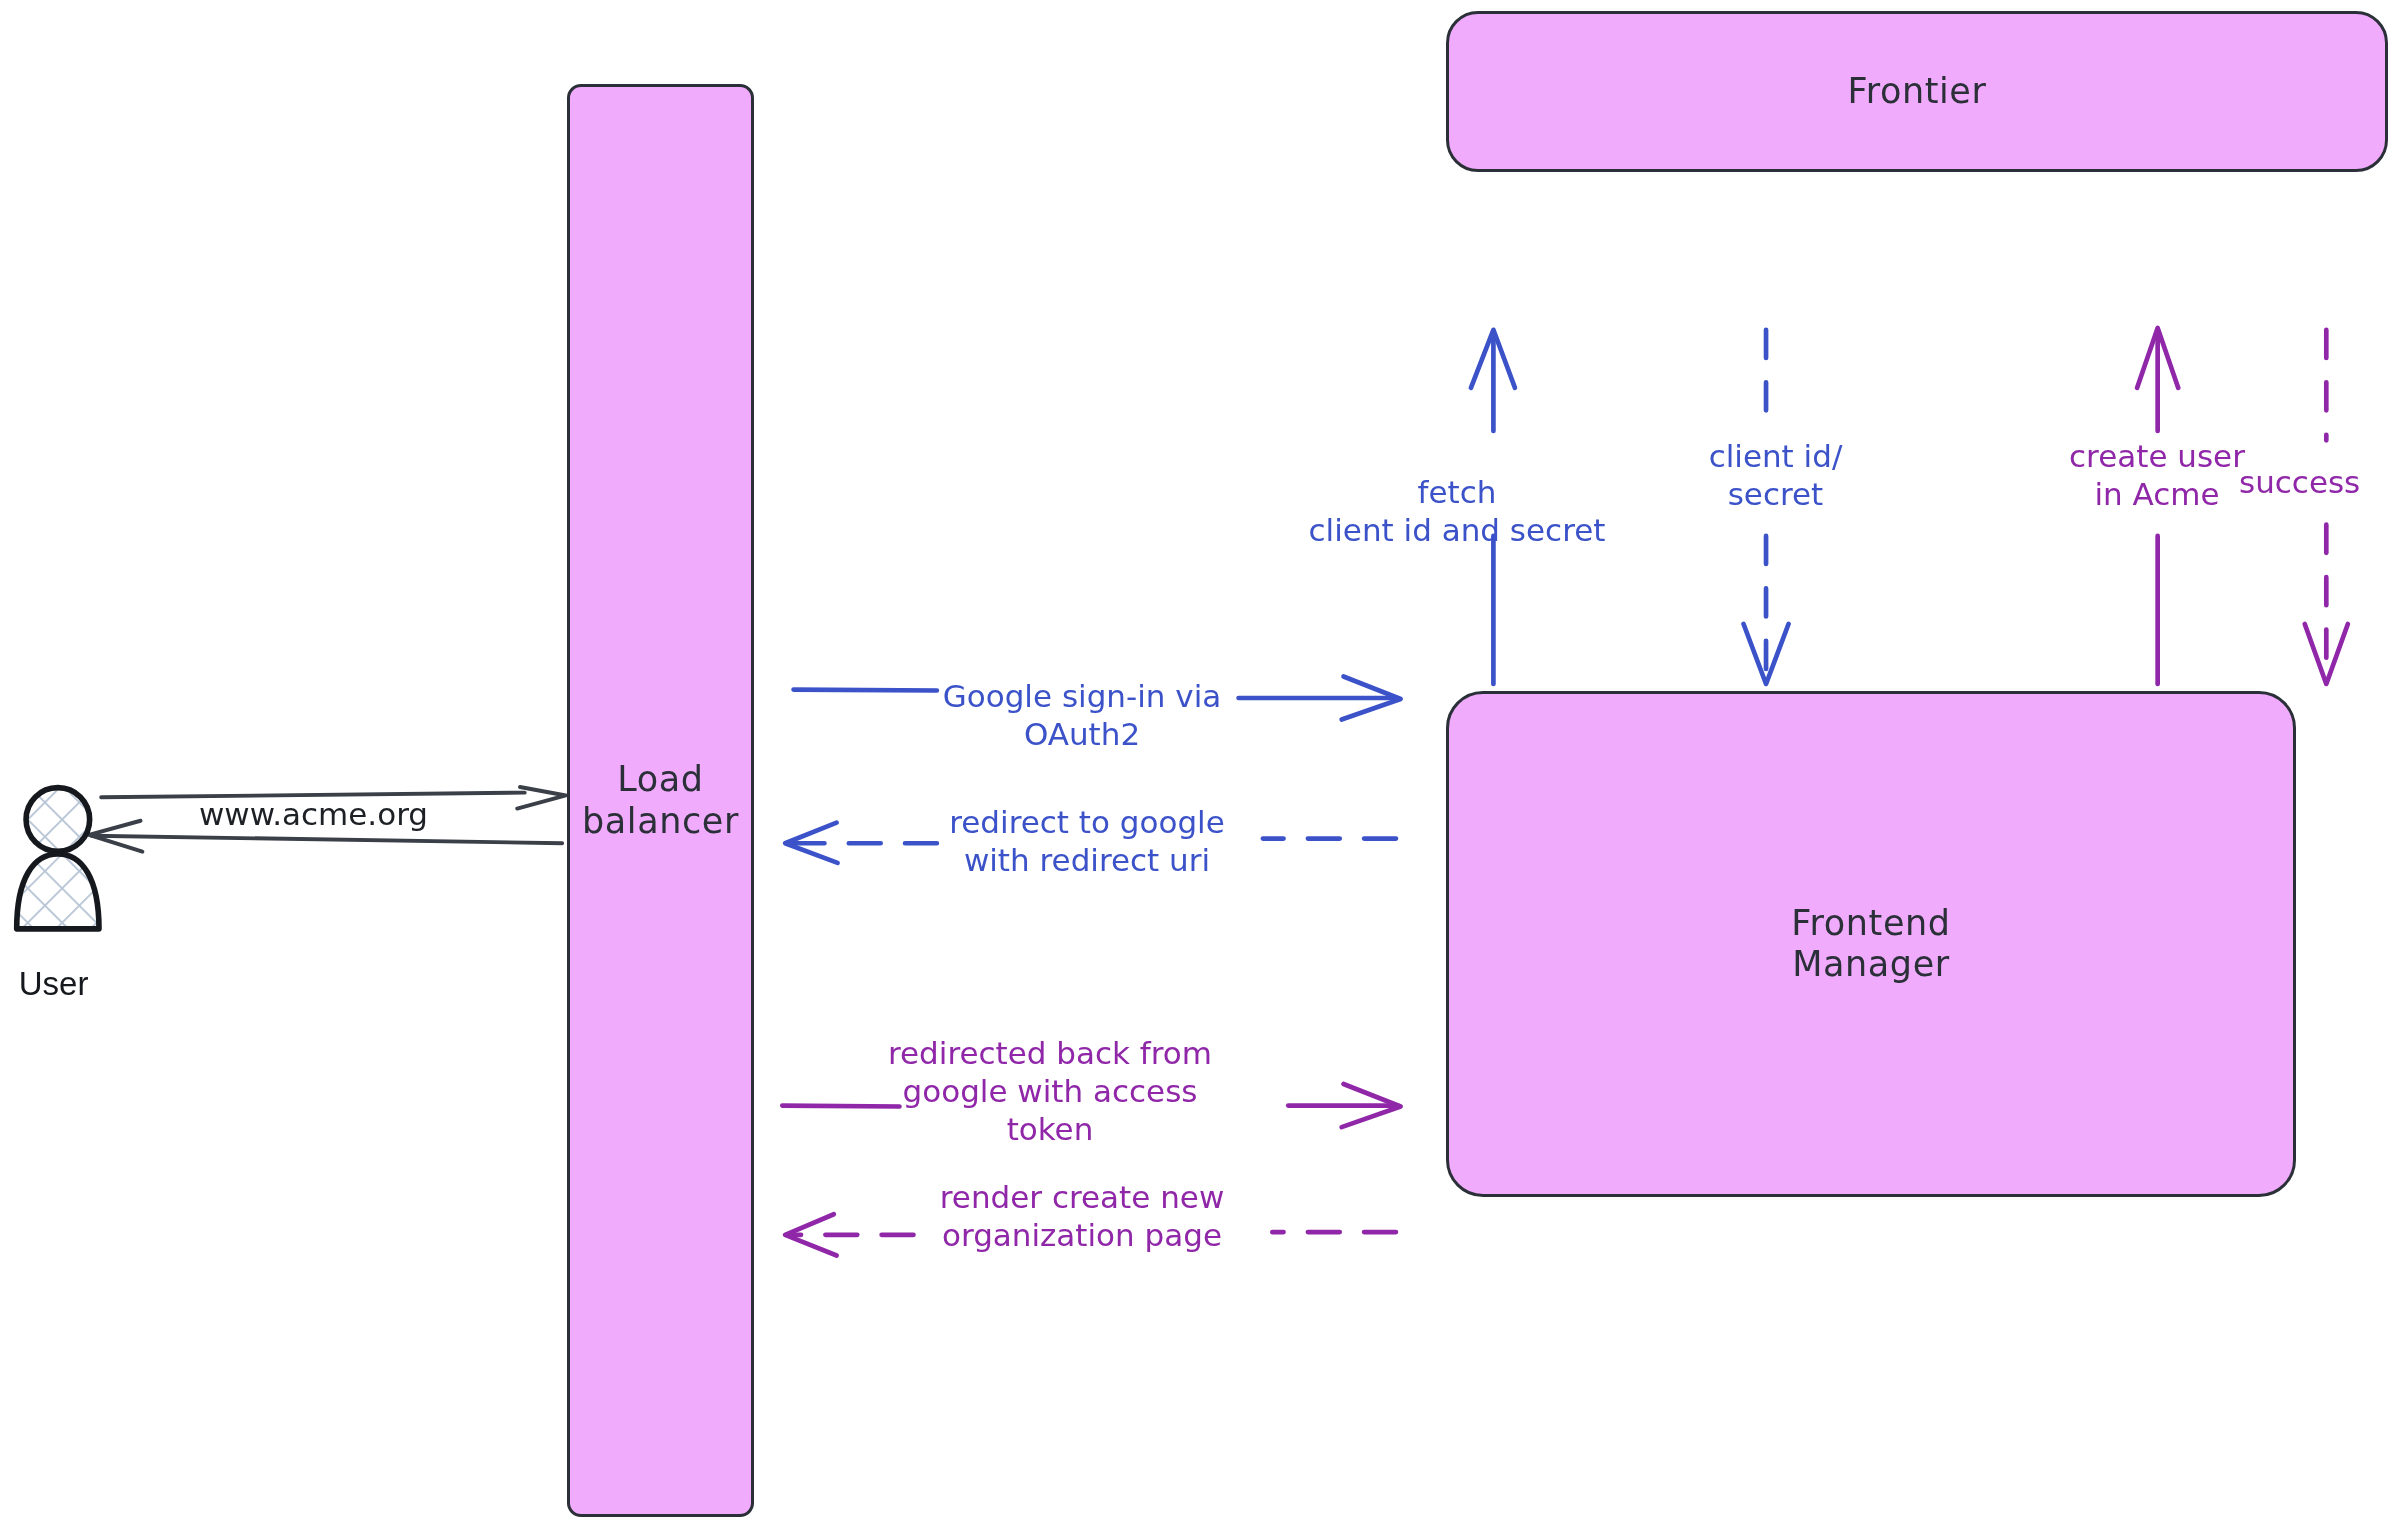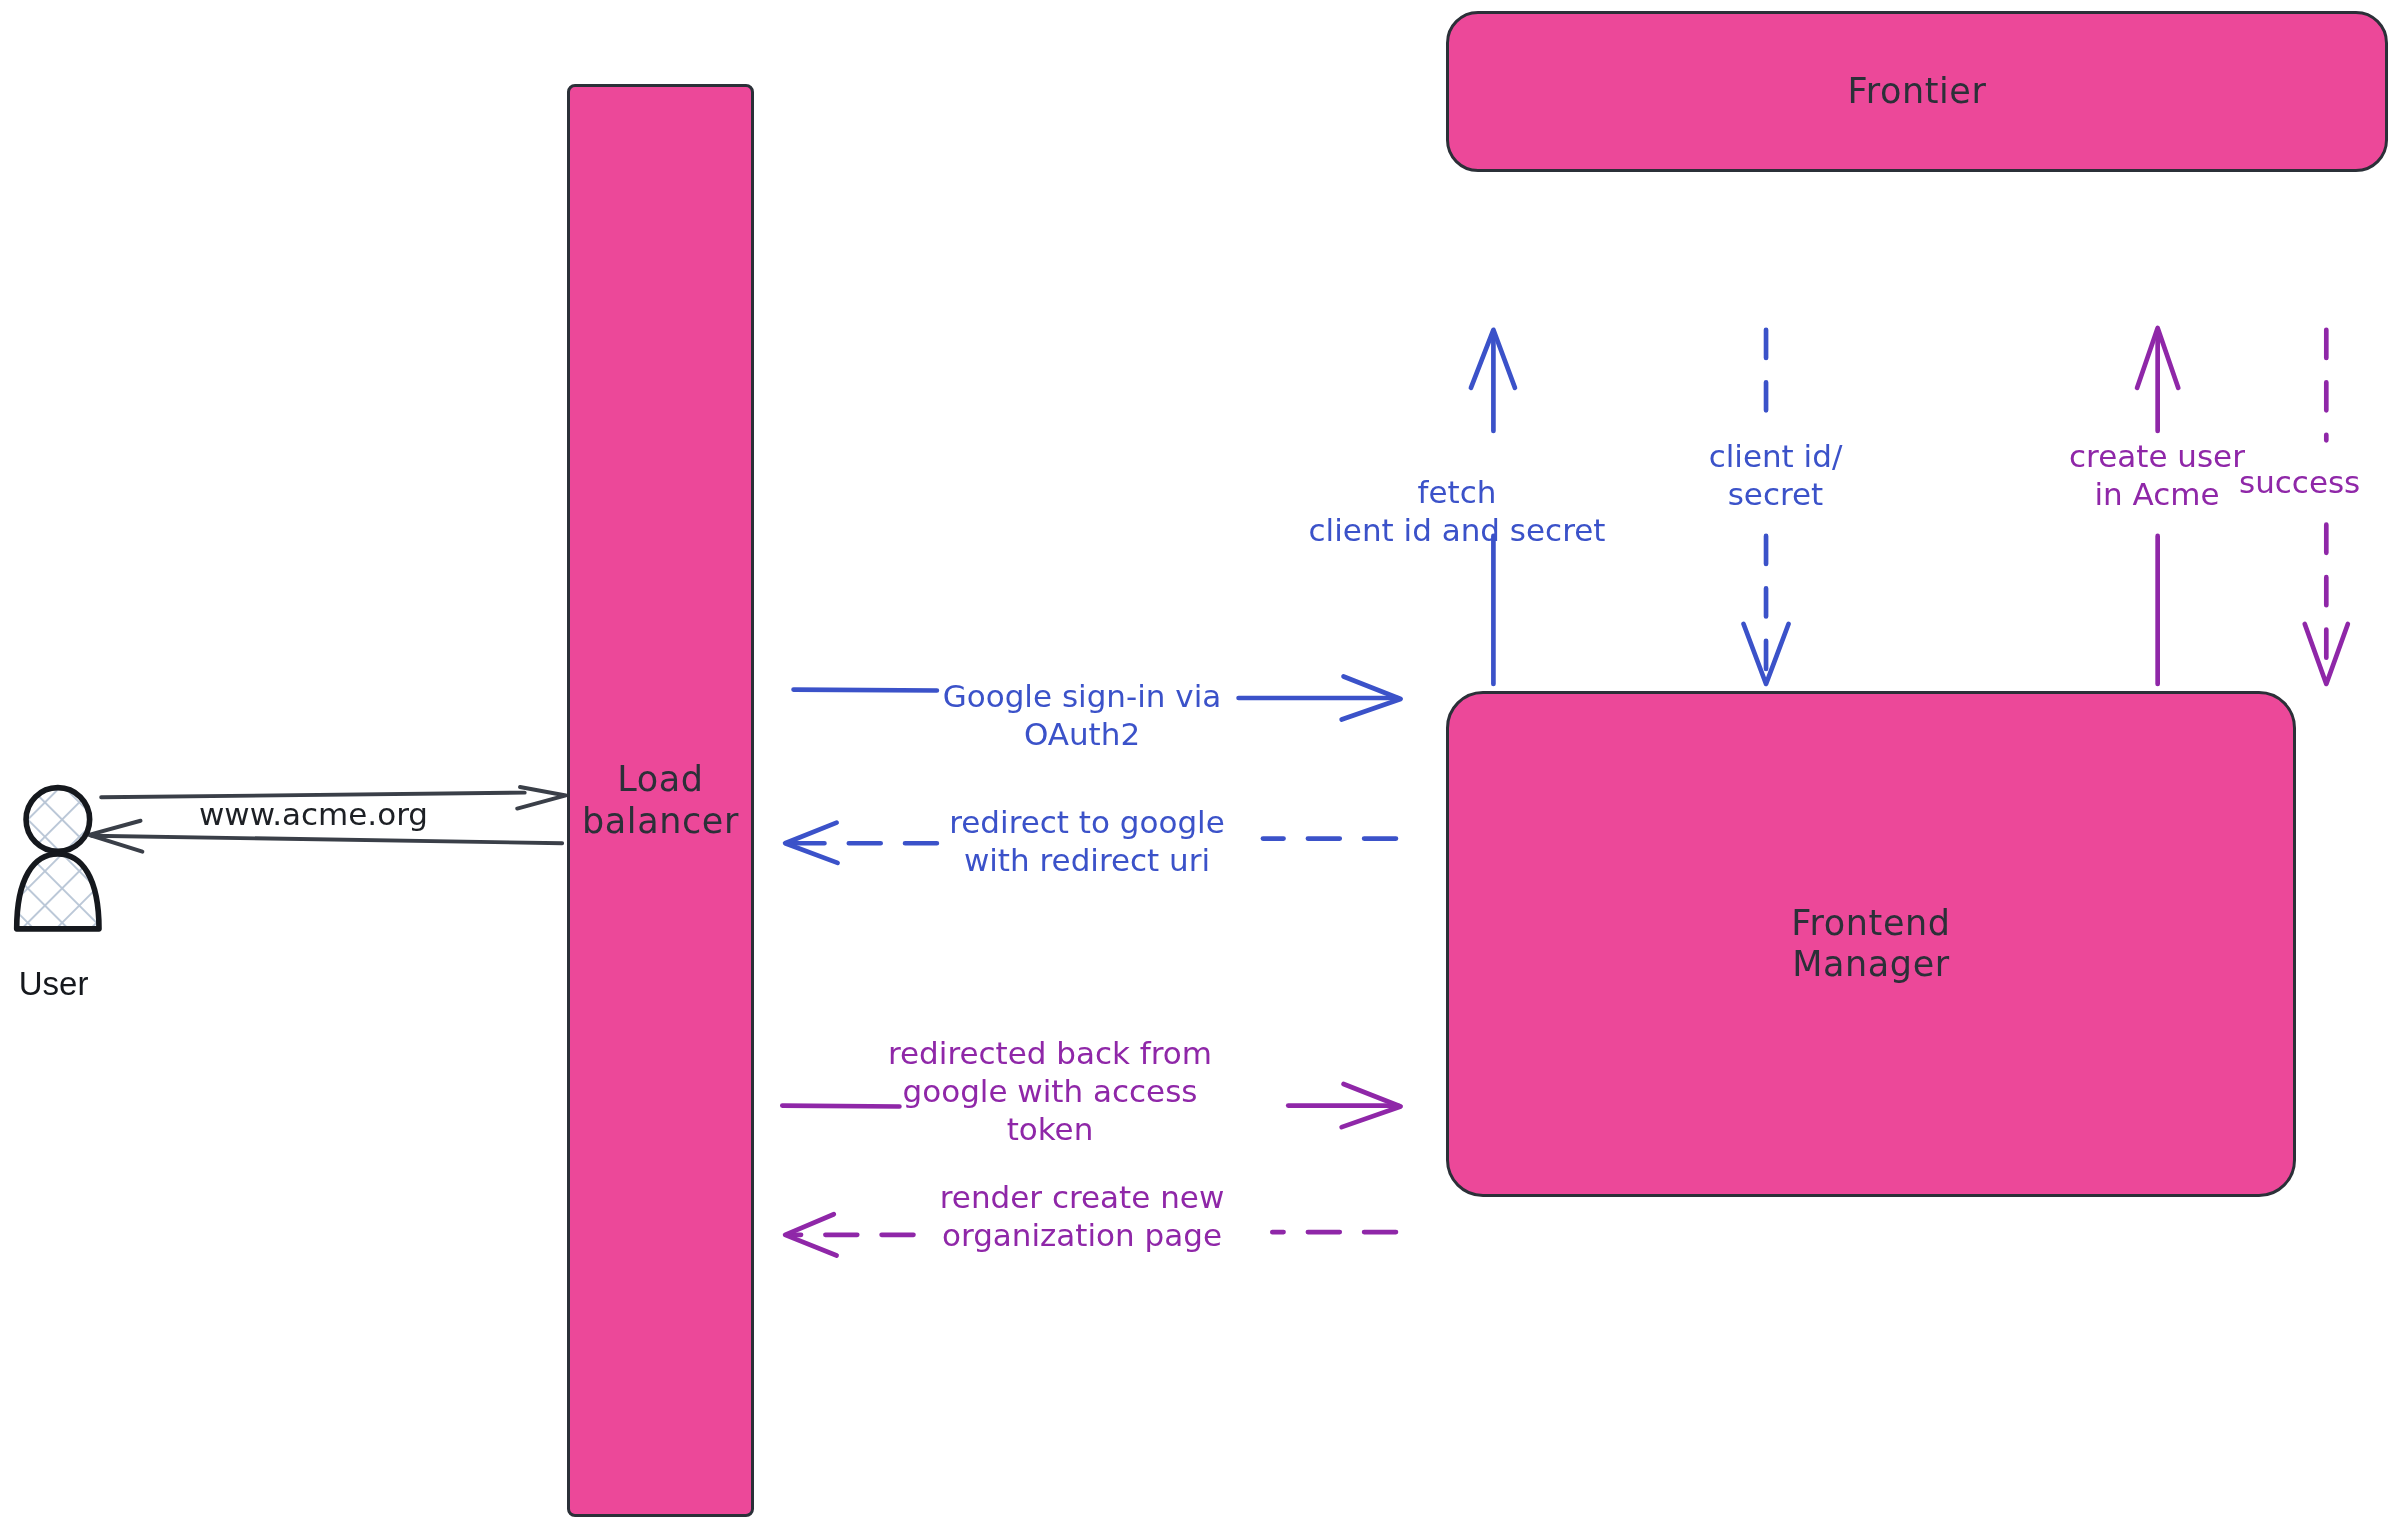--- a/index.html
+++ b/index.html
@@ -25,21 +25,21 @@
     width: 2405px;
     height: 1530px;
     overflow: visible;
   }
 
   
   .node {
     position: absolute;
     box-sizing: border-box;
     border: 3px solid #2b3038;
-    background: #ec4899;
+    background: #f0abfc;
     display: flex;
     align-items: center;
     justify-content: center;
     text-align: center;
   }
   .node-label {
     font-family: "DejaVu Sans", sans-serif;
     color: #2b3038;
     font-size: 35px;
     line-height: 1.18;
@@ -53,21 +53,21 @@
     border-radius: 32px;
   }
   #node-frontend-manager {
     left: 1446px;  top: 691px;
     width: 850px; height: 506px;
     border-radius: 37px;
   }
   #node-load-balancer {
     left: 567px;   top: 84px;
     width: 187px;  height: 1433px;
-    border-radius: 8px;
+    border-radius: 14px;
   }
 
   
   #actor-user {
     position: absolute;
     left: 9.4px;
     top: 768px;
     width: 122px;
     height: 215px;
   }

